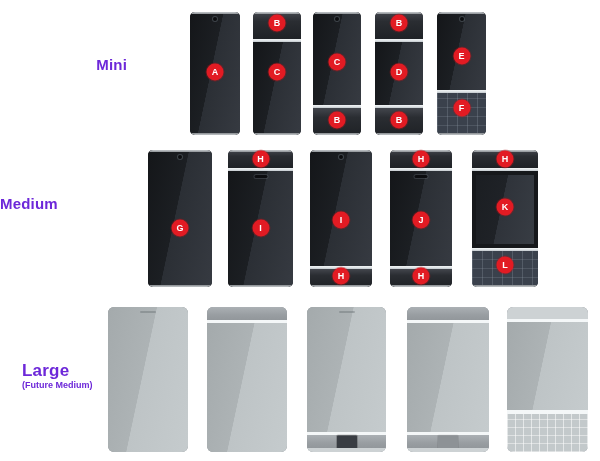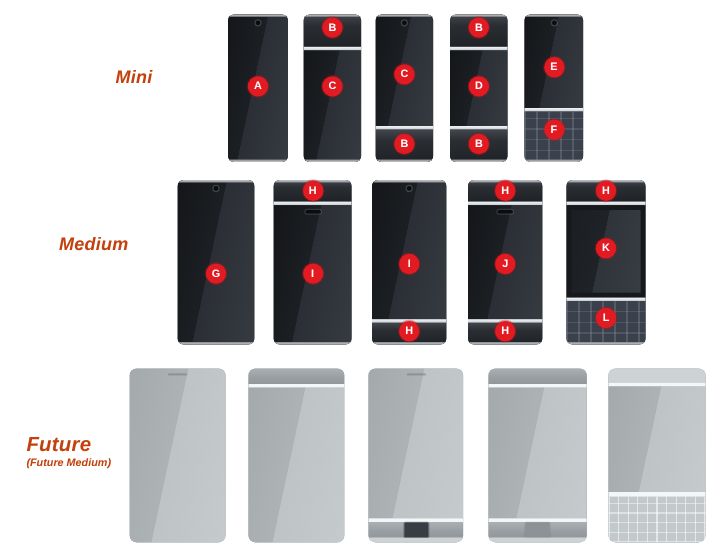--- a/index.html
+++ b/index.html
@@ -2,25 +2,25 @@
 <html><head>
 <meta charset="utf-8">
 <style>
   html, body { margin:0; padding:0; background:#ffffff; }
   #canvas {
     position:relative; width:600px; height:461px; background:#ffffff;
     font-family:"Liberation Sans", sans-serif; overflow:hidden;
   }
 
   
-  .row-label { position:absolute; color:#c2410c;font-style:italic; }
+  .row-label { position:absolute; color:#6d28d9; }
   .row-label-main { font-weight:bold; font-size:15px; line-height:17px; letter-spacing:0.2px; }
   .row-label-sub  { font-weight:bold; font-size:9px;  line-height:10px; }
   .row-label-0 { left:0;    width:127px; top:56px;  text-align:right; }
-  .row-label-1 { left:0;    width:107px; top:195px; text-align:right; }
+  .row-label-1 { left:0;    width:107px; top:195px; }
   .row-label-2 { left:22px; width:130px; top:362px; text-align:left; }
   .row-label-2 .row-label-main { font-size:17px; line-height:18px; }
 
   
   .phone { position:absolute; }
   .phone-body {
     position:absolute; inset:0; border-radius:5px; overflow:hidden;
     display:flex; flex-direction:column;
   }
   .phone.dark .phone-body { background:#1d1f23; box-shadow: inset 0 0 0 1px rgba(255,255,255,0.07); }
@@ -209,21 +209,21 @@
         <div class="seg sep" style="height: 3px;"></div>
         <div class="seg screen-inset" style="height: 77px;"></div>
         <div class="seg sep" style="height: 3px;"></div>
         <div class="seg keypad-dark" style="height: 36px;"></div>
       </div>
       <div class="label-circle" style="top: 9.042px;">H</div>
       <div class="label-circle" style="top: 56.992px;">K</div>
       <div class="label-circle" style="top: 114.943px;">L</div>
     </div>
     <div class="row-label row-label-2">
-      <div class="row-label-main">Future</div>
+      <div class="row-label-main">Large</div>
       <div class="row-label-sub">(Future Medium)</div>
     </div>
     <div class="phone light" style="left: 108px; top: 307px; width: 80px; height: 145px;">
       <div class="phone-body">
         <div class="seg screen-light" style="height: 145px;">
           <div class="camera-light"></div>
         </div>
       </div>
     </div>
     <div class="phone light" style="left: 207px; top: 307px; width: 80px; height: 145px;">

